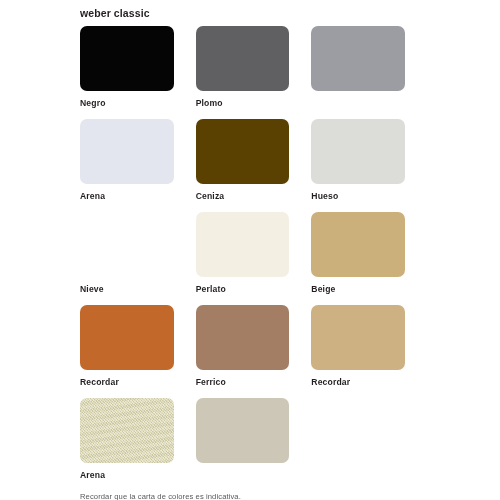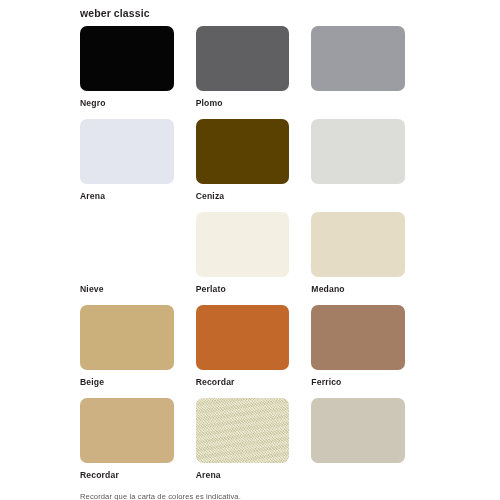--- a/index.html
+++ b/index.html
@@ -93,32 +93,29 @@
       <div class="swatch-cell">
         <div class="swatch-chip" style="background-color: rgb(227, 229, 239);"></div>
         <div class="swatch-label">Arena</div>
       </div>
       <div class="swatch-cell">
         <div class="swatch-chip" style="background-color: rgb(91, 65, 1);"></div>
         <div class="swatch-label">Ceniza</div>
       </div>
       <div class="swatch-cell">
         <div class="swatch-chip" style="background-color: rgb(220, 220, 216);"></div>
+        <div class="swatch-label">Hueso</div>
       </div>
       <div class="swatch-cell">
         <div class="swatch-chip" style="background-color: rgb(255, 255, 255);"></div>
         <div class="swatch-label">Nieve</div>
       </div>
       <div class="swatch-cell">
         <div class="swatch-chip" style="background-color: rgb(244, 239, 227);"></div>
         <div class="swatch-label">Perlato</div>
-      </div>
-      <div class="swatch-cell">
-        <div class="swatch-chip" style="background-color: rgb(229, 220, 198);"></div>
-        <div class="swatch-label">Medano</div>
       </div>
       <div class="swatch-cell">
         <div class="swatch-chip" style="background-color: rgb(204, 176, 124);"></div>
         <div class="swatch-label">Beige</div>
       </div>
       <div class="swatch-cell">
         <div class="swatch-chip" style="background-color: rgb(194, 104, 42);"></div>
         <div class="swatch-label">Recordar</div>
       </div>
       <div class="swatch-cell">

